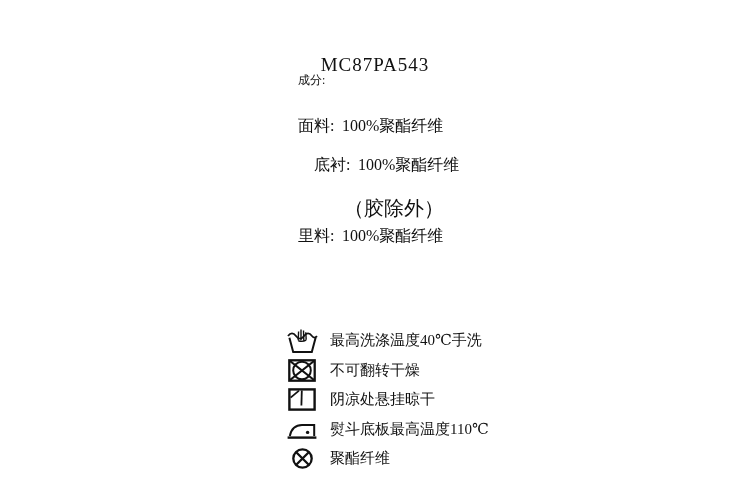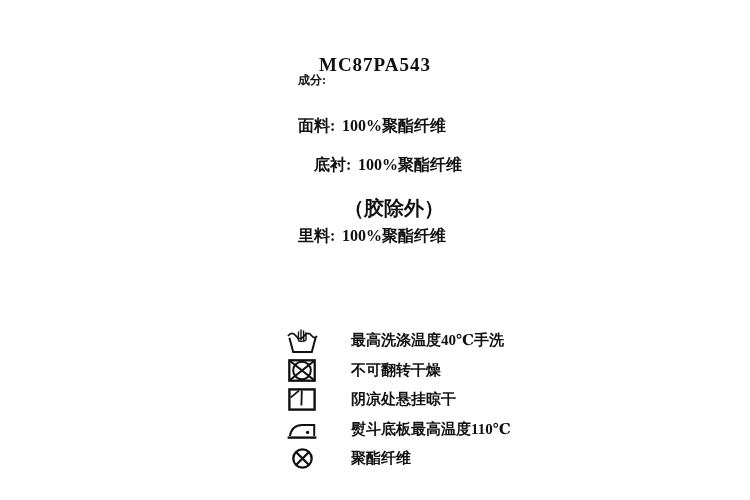--- a/index.html
+++ b/index.html
@@ -3,21 +3,21 @@
 <meta charset="utf-8">
 <style>
   html, body { margin: 0; padding: 0; }
   body {
     width: 750px; height: 500px; overflow: hidden;
     background: #ffffff;
     font-family: "Liberation Serif", "DejaVu Serif", serif;
   }
   .label-page {
     position: relative; width: 750px; height: 500px;
-    background: #ffffff; color: #111111; font-weight: bold;
+    background: #ffffff; color: #111111; font-weight: normal;
   }
   .style-number {
     position: absolute; top: 54px; left: 0; width: 750px;
     text-align: center; font-size: 19px; letter-spacing: 1px;
   }
   .comp-heading {
     position: absolute; left: 298px; top: 72px; font-size: 12px;
   }
   .comp-row {
     position: absolute; left: 298px; font-size: 16px;
@@ -25,21 +25,21 @@
   }
   .comp-row.r0 { top: 116px; }
   .comp-row.r1 { top: 155px; margin-left: 16px; }
   .comp-row.r2 { top: 226px; }
   .comp-label { display: inline-block; width: 44px; }
   .exclusion-note {
     position: absolute; left: 344px; top: 195px;
     font-size: 20px; white-space: nowrap;
   }
   .care-list { position: absolute; left: 285px; top: 326px; }
-  .care-row { display: flex; align-items: center; height: 29.5px; gap: 21px; }
+  .care-row { display: flex; align-items: center; height: 29.5px; }
   .care-icon {
     width: 34px; display: flex; justify-content: center;
     align-items: center; flex: 0 0 34px;
   }
   .care-icon svg { display: block; }
   .care-text { margin-left: 11px; font-size: 15px; white-space: nowrap; }
   .ic { stroke: #111111; fill: none; }
 </style>
 </head>
 <body>

